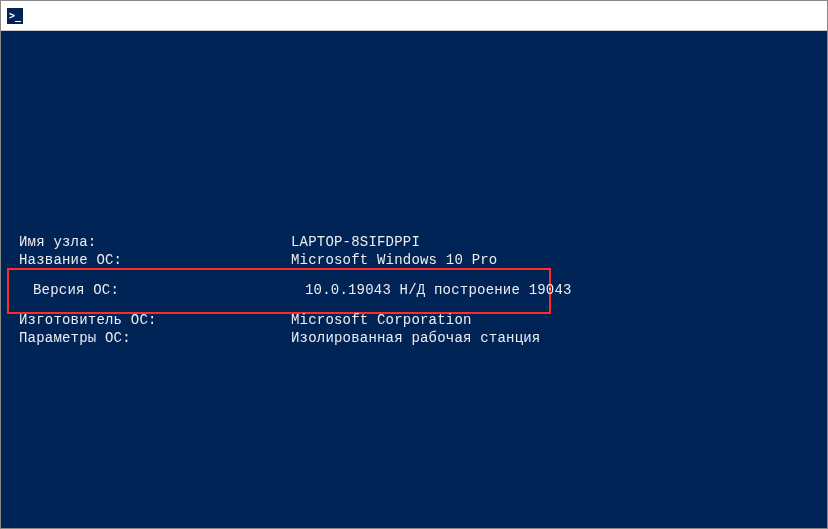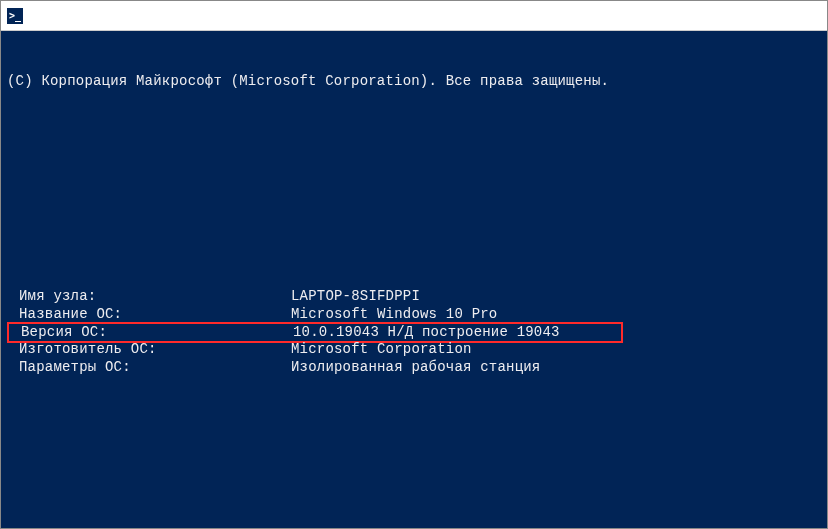--- a/index.html
+++ b/index.html
@@ -48,30 +48,29 @@
     .line { white-space: pre; }
     .blank { height: 1.28em; }
     .prompt { color: #eeedf0; }
     .cmd { color: #f6e96b; }
     .kv-row { display: flex; }
     .kv-key { display: inline-block; width: 272px; flex-shrink: 0; margin-left: 12px; }
     .kv-val { display: inline-block; }
     .highlight-row {
       border: 2px solid #ff2a2a;
       margin: -2px 0;
-      padding: 0;
-      width: 616px;
+      padding: 12px;
+      width: 544px;
     }
   </style>
 </head>
 <body>
 
 <div class="titlebar">
   <span class="appicon">&gt;_</span>
 </div>
 
 <div class="terminal">
-  <div class="line">(C) Корпорация Майкрософт (Microsoft Corporation). Все права защищены.</div>
   <div class="blank"></div>
   <div class="blank"></div>
   <div class="blank"></div>
   <div id="rows"><div class="kv-row"><span class="kv-key">Имя узла:</span><span class="kv-val">LAPTOP-8SIFDPPI</span></div><div class="kv-row"><span class="kv-key">Название ОС:</span><span class="kv-val">Microsoft Windows 10 Pro</span></div><div class="kv-row highlight-row"><span class="kv-key">Версия ОС:</span><span class="kv-val">10.0.19043 Н/Д построение 19043</span></div><div class="kv-row"><span class="kv-key">Изготовитель ОС:</span><span class="kv-val">Microsoft Corporation</span></div><div class="kv-row"><span class="kv-key">Параметры ОС:</span><span class="kv-val">Изолированная рабочая станция</span></div></div>
 </div>
 
 </body></html>

